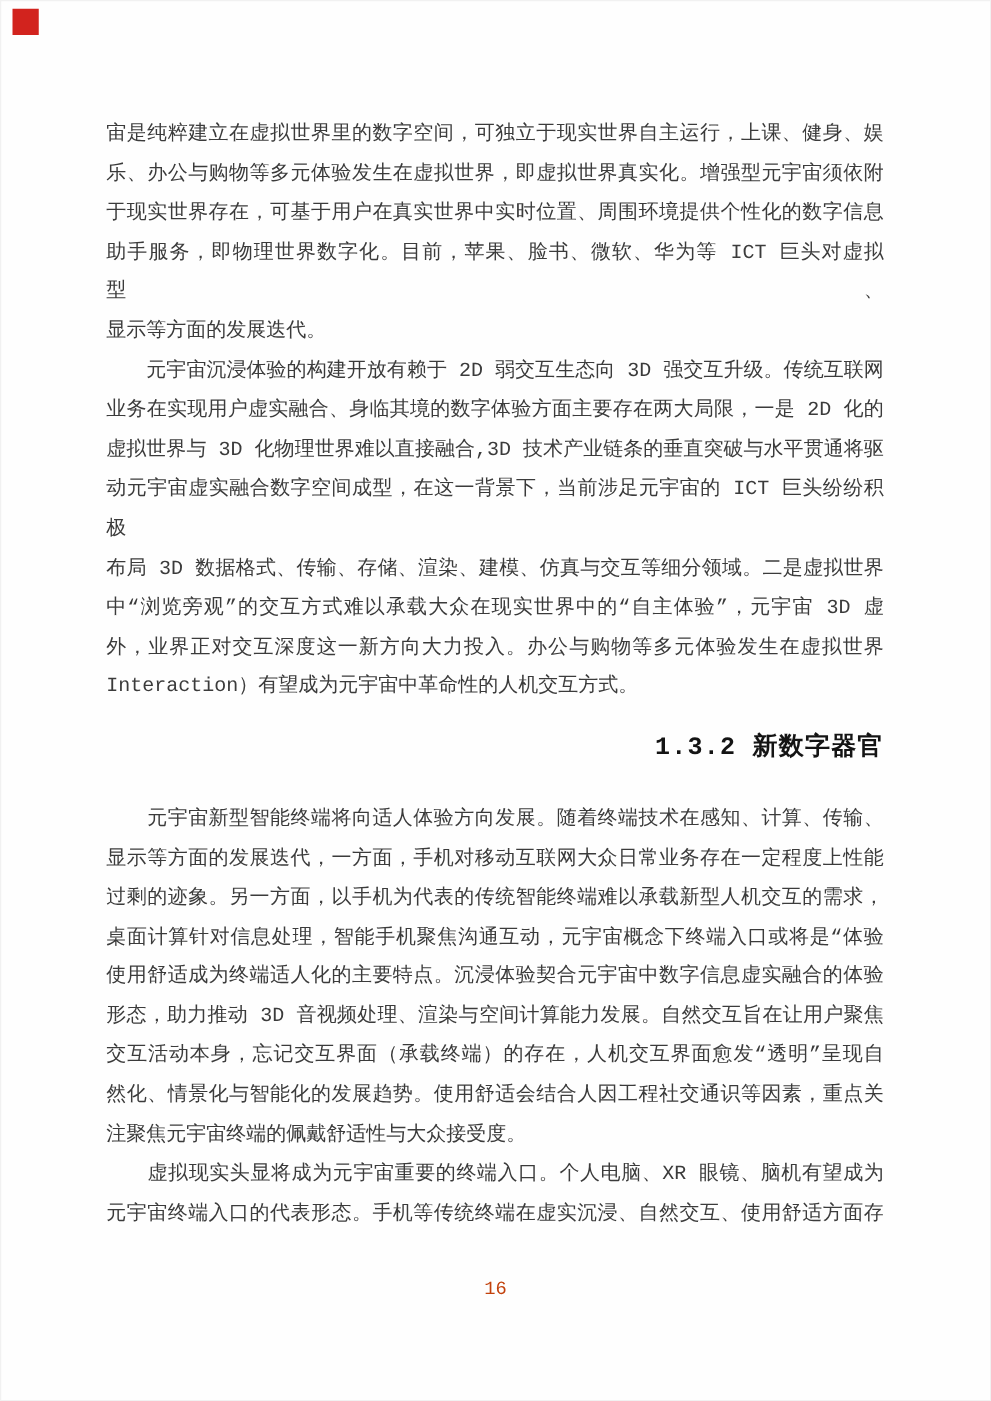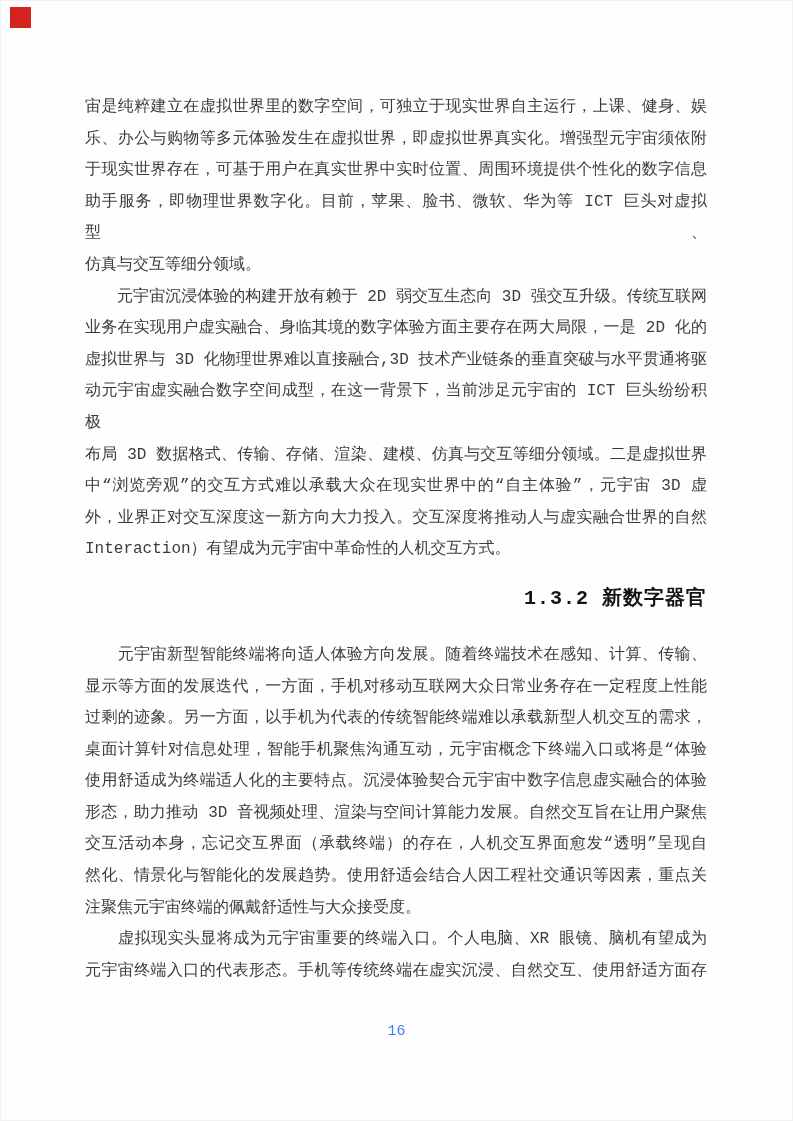--- a/index.html
+++ b/index.html
@@ -42,48 +42,48 @@
     margin:18px 0 26px 0;
     letter-spacing:1px;
     text-align:right;
   }
   .page-number{
     position:absolute;
     left:0;right:0;
     top:1022px;
     text-align:center;
     font-size:15px;
-    color:#3b82f6;
+    color:#c2410c;
     line-height:20px;
   }
 </style>
 </head>
 <body>
 
 <div class="page">
 
   <div class="red-square" style="background: rgb(210, 35, 30);"></div>
 
   <div class="content">
     <section>
         <div class="para">
           <div class="line">宙是纯粹建立在虚拟世界里的数字空间，可独立于现实世界自主运行，上课、健身、娱</div>
           <div class="line">乐、办公与购物等多元体验发生在虚拟世界，即虚拟世界真实化。增强型元宇宙须依附</div>
           <div class="line">于现实世界存在，可基于用户在真实世界中实时位置、周围环境提供个性化的数字信息</div>
           <div class="line">助手服务，即物理世界数字化。目前，苹果、脸书、微软、华为等 ICT 巨头对虚拟型、</div>
-          <div class="line short">仿真与交互等细分领域。</div>
+          <div class="line short">显示等方面的发展迭代。</div>
         </div>
         <div class="para">
           <div class="line">　　元宇宙沉浸体验的构建开放有赖于 2D 弱交互生态向 3D 强交互升级。传统互联网</div>
           <div class="line">业务在实现用户虚实融合、身临其境的数字体验方面主要存在两大局限，一是 2D 化的</div>
           <div class="line">虚拟世界与 3D 化物理世界难以直接融合,3D 技术产业链条的垂直突破与水平贯通将驱</div>
           <div class="line">动元宇宙虚实融合数字空间成型，在这一背景下，当前涉足元宇宙的 ICT 巨头纷纷积极</div>
           <div class="line">布局 3D 数据格式、传输、存储、渲染、建模、仿真与交互等细分领域。二是虚拟世界</div>
           <div class="line">中“浏览旁观”的交互方式难以承载大众在现实世界中的“自主体验”，元宇宙 3D 虚</div>
-          <div class="line">外，业界正对交互深度这一新方向大力投入。交互深度将推动人与虚实融合世界的自然</div>
+          <div class="line">外，业界正对交互深度这一新方向大力投入。办公与购物等多元体验发生在虚拟世界</div>
           <div class="line short">Interaction）有望成为元宇宙中革命性的人机交互方式。</div>
         </div>
       </section>
 
     <h2 class="section-heading">1.3.2 新数字器官</h2>
 
     <section>
         <div class="para">
           <div class="line">　　元宇宙新型智能终端将向适人体验方向发展。随着终端技术在感知、计算、传输、</div>
           <div class="line">显示等方面的发展迭代，一方面，手机对移动互联网大众日常业务存在一定程度上性能</div>

